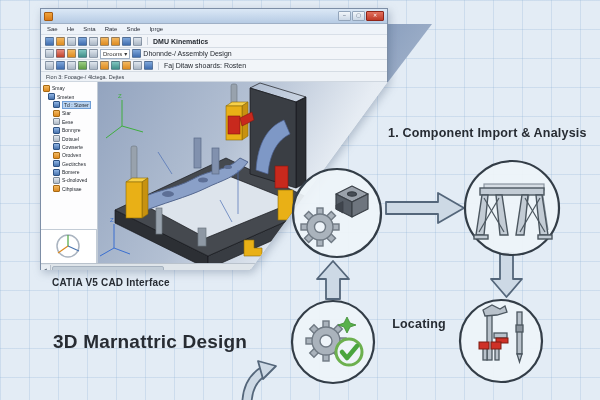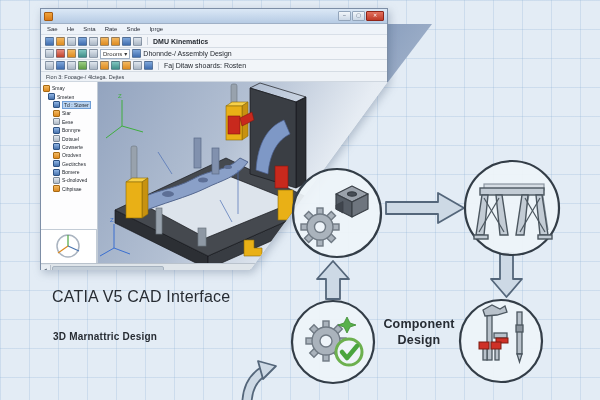--- a/index.html
+++ b/index.html
@@ -48,22 +48,22 @@
   .ind1{margin-left:5px;} .ind2{margin-left:10px;}
   .compassbox{position:absolute;left:0;bottom:0;width:55px;height:33px;background:#fff;border-top:1px solid #c3ccd6;border-right:1px solid #c3ccd6;}
   .viewport{position:relative;flex:1;background:linear-gradient(118deg,#93a4bf 0%,#b3c0d3 42%,#e6ecf3 72%,#f4f7fa 100%);}
   .hscroll{position:relative;height:9px;background:#dfe5ea;border-top:1px solid #b9c2cc;display:flex;align-items:center;}
   .harrow{width:9px;height:8px;background:#e9eef3;border-right:1px solid #b9c2cc;font-size:5px;color:#5a6878;text-align:center;line-height:8px;}
   .hthumb{position:absolute;left:11px;top:2px;width:110px;height:5px;background:#c3ced8;border:1px solid #a6b2bf;border-radius:2px;}
   
   .cap{position:absolute;color:#272c33;white-space:nowrap;letter-spacing:.2px;}
   .cap-step1{left:388px;top:126px;font-size:12.5px;font-weight:600;}
   .cap-step3{left:368px;top:316px;width:102px;text-align:center;font-size:12.5px;font-weight:600;line-height:16px;white-space:normal;}
-  .cap-catia{left:52px;top:288px;font-size:16px;font-weight:400;}
-  .cap-param{left:53px;top:331px;font-size:10px;font-weight:600;}
+  .cap-catia{left:52px;top:277px;font-size:10px;font-weight:700;}
+  .cap-param{left:53px;top:331px;font-size:19px;font-weight:600;}
   .flow{position:absolute;left:0;top:0;}
 </style>
 </head>
 <body>
 
 <div class="canvas">
 
   <div class="band-wedge"></div>
 
   <div class="winwrap">
@@ -372,20 +372,20 @@
       <g fill="#58b14a" stroke="#3c8a30" stroke-width="0.8">
         <polygon points="347,317 350,323 356,325 350,327 347,333 344,327 338,325 344,323"></polygon>
       </g>
       <g>
         <circle cx="349" cy="352" r="13" fill="#eef4f9" stroke="#6cb04e" stroke-width="3"></circle>
         <path d="M342,352 l5,6 l10,-12" fill="none" stroke="#4aa53e" stroke-width="4.5" stroke-linecap="round" stroke-linejoin="round"></path>
       </g>
     </g>
   </svg>
 
+  <div class="cap cap-step1">1. Component Import &amp; Analysis</div>
   <div class="cap cap-step3">
-    <div>Component</div>
-    <div>Design</div>
+    <div>Locating</div>
   </div>
   <div class="cap cap-catia">CATIA V5 CAD Interface</div>
   <div class="cap cap-param">3D Marnattric Design</div>
 
 </div>
 
 </body></html>

